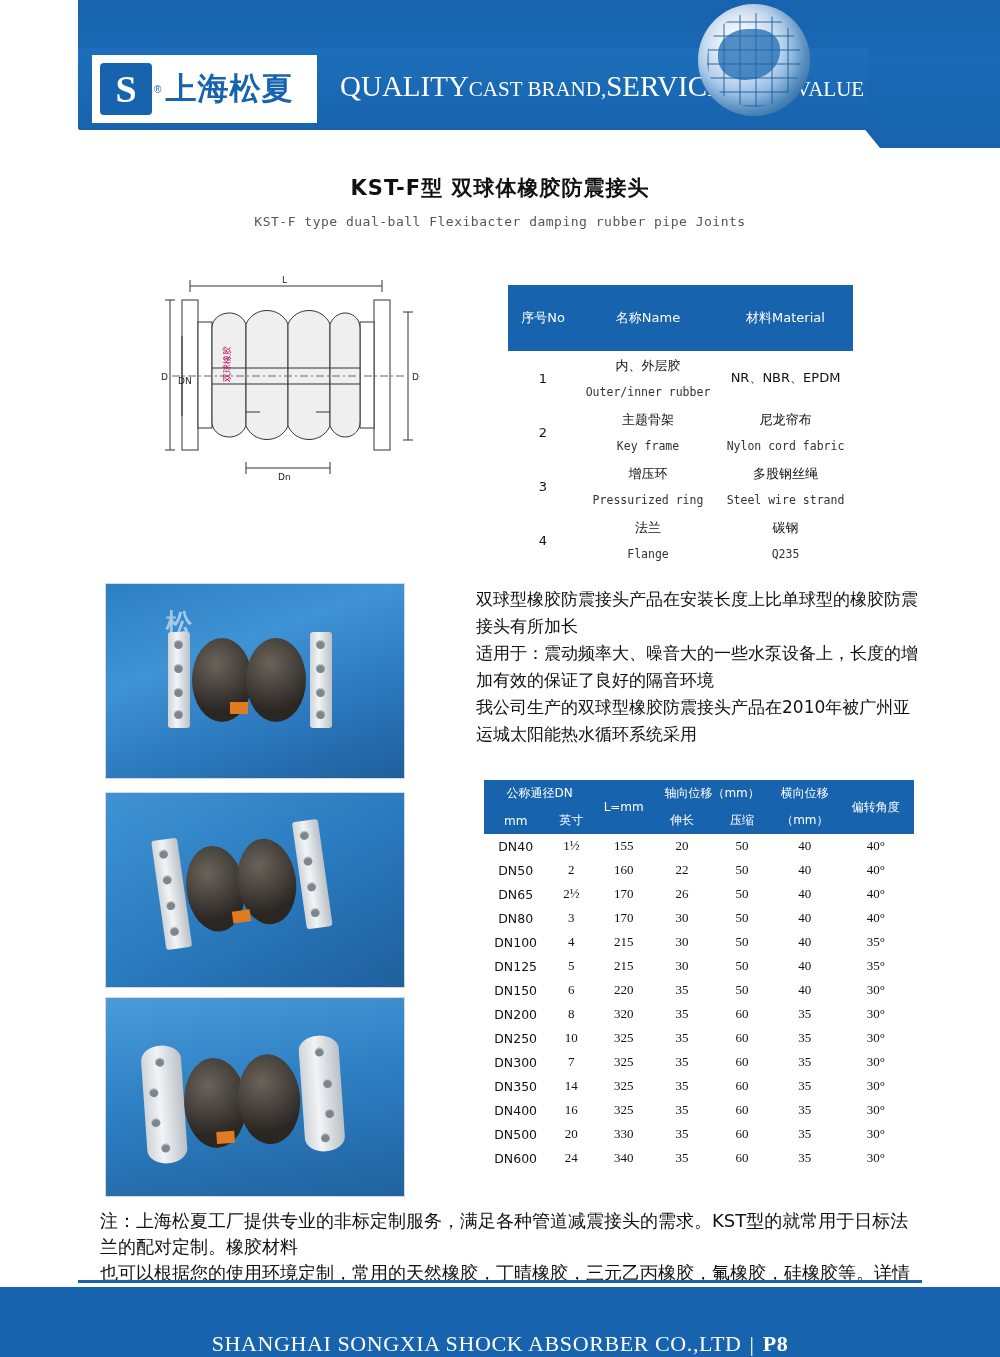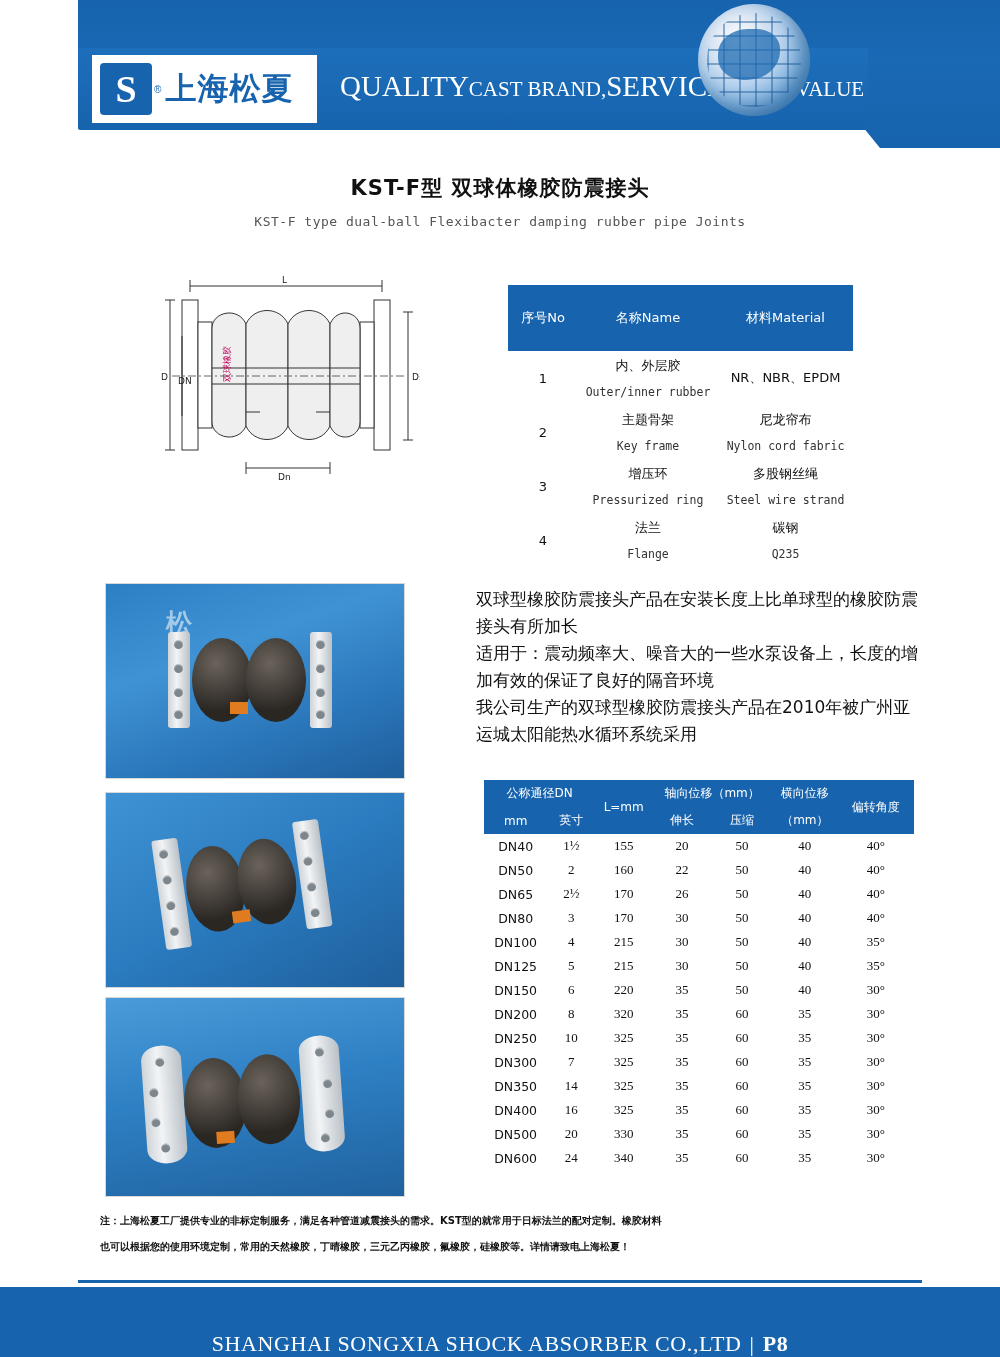--- a/index.html
+++ b/index.html
@@ -243,25 +243,24 @@
     padding: 4px 2px;
     font-family: "Liberation Serif", serif;
   }
   .spec td.dn { font-family: "DejaVu Sans", sans-serif; font-size: 12.5px; }
 
   
   .note {
     position: absolute;
     left: 100px; top: 1208px;
     width: 810px;
-    font-size: 10px;
+    font-size: 18px;
     line-height: 26px;
     color: #111;
     font-family: "DejaVu Sans", sans-serif;
-    font-weight: bold;
   }
 
   
   .footer {
     position: absolute;
     left: 0; bottom: 0;
     width: 1000px;
     height: 70px;
     background: #1763ad;
     color: #ffffff;

